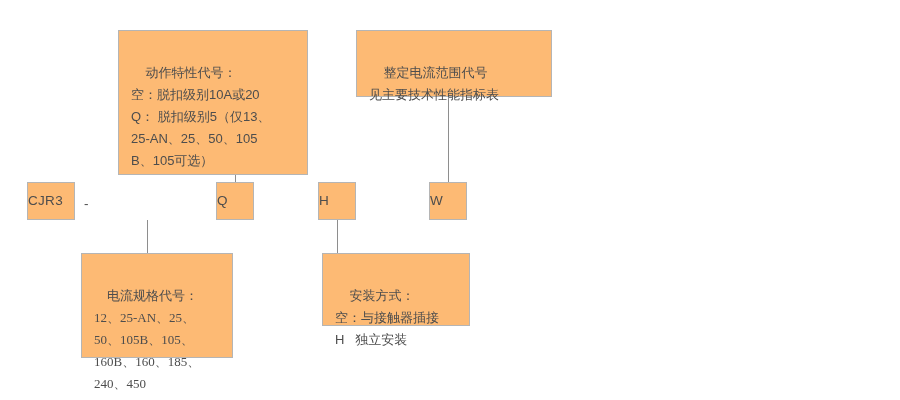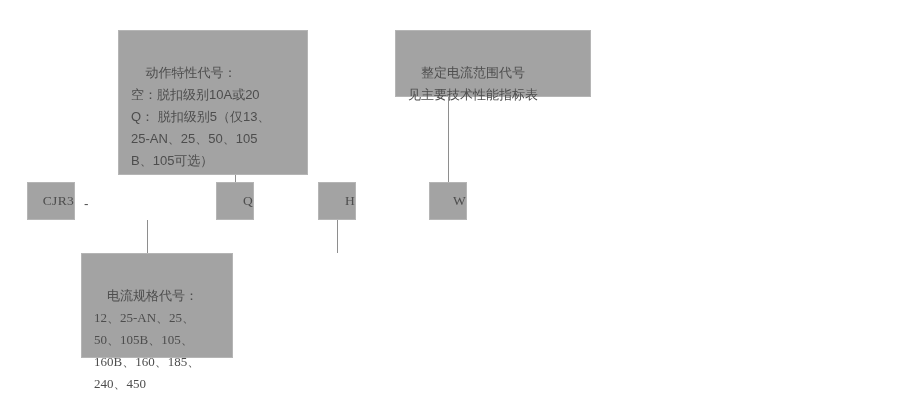--- a/index.html
+++ b/index.html
@@ -19,32 +19,31 @@
     position: absolute;
     left: 0;
     top: 0;
     width: 900px;
     height: 400px;
   }
   .box {
     position: absolute;
     box-sizing: border-box;
     border: 1px solid #b5b5b5;
-    background: #a3a3a3;
+    background: #fdba74;
     color: #4d4d4d;
   }
   
   .token {
     display: flex;
     align-items: center;
-    justify-content: flex-end;
+    justify-content: flex-start;
     font-size: 13.5px;
     letter-spacing: 0.3px;
     line-height: 1;
-    font-family: Liberation Serif, serif;
   }
   
   .note {
     padding: 9px 10px 8px 12px;
     font-size: 13px;
     line-height: 22px;
     white-space: pre-wrap;
     text-align: left;
   }
   .connector {
@@ -65,33 +64,38 @@
 <div id="diagram">
 
   <div class="box note" style="left:118px; top:30px; width:190px; height:145px;">
     <span>动作特性代号：
 空：脱扣级别10A或20
 Q： 脱扣级别5（仅13、
 25-AN、25、50、105
 B、105可选）</span>
   </div>
 
-  <div class="box note" style="left:395px; top:30px; width:196px; height:67px;font-family:Liberation Serif, serif;">
+  <div class="box note" style="left:356px; top:30px; width:196px; height:67px;">
     <span>整定电流范围代号
 见主要技术性能指标表</span>
   </div>
 
   <div class="box note" style="left:81px; top:253px; width:152px; height:105px;font-family:Liberation Serif, serif;">
     <span>电流规格代号：
 12、25-AN、25、
 50、105B、105、
 160B、160、185、
 240、450</span>
   </div>
 
+  <div class="box note" style="left:322px; top:253px; width:148px; height:73px;">
+    <span>安装方式：
+空：与接触器插接
+H   独立安装</span>
+  </div>
 
   <div class="connector v" style="left:235px; top:175px; height:7px;"></div>
 
   <div class="connector v" style="left:448px; top:97px; height:85px;"></div>
 
   <div class="connector v" style="left:147px; top:220px; height:33px;"></div>
 
   <div class="connector v" style="left:337px; top:220px; height:33px;"></div>
 
   <div class="box token" style="left:27px; top:182px; width:48px; height:38px;">

